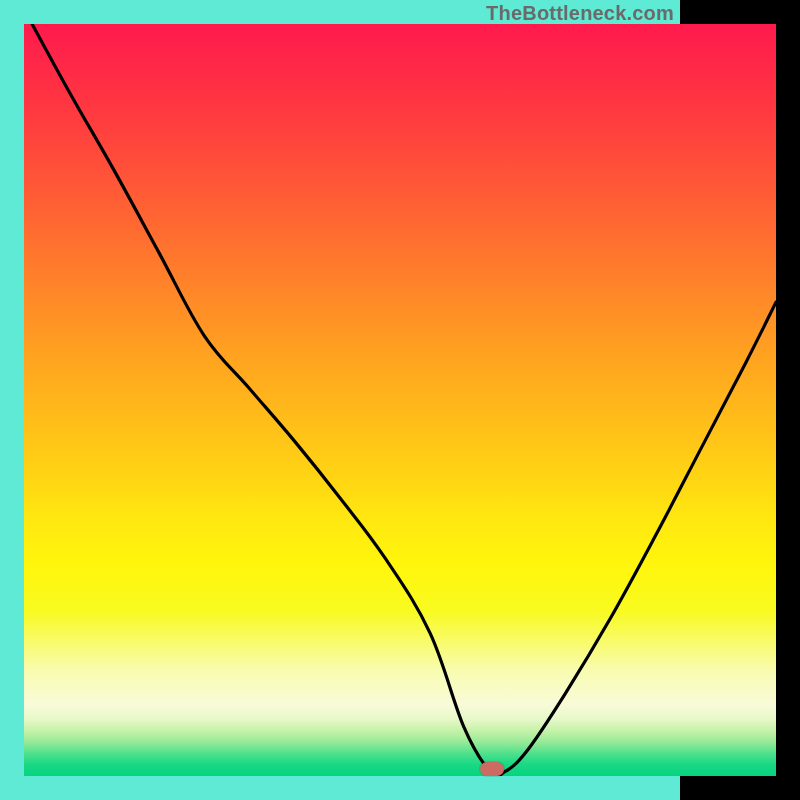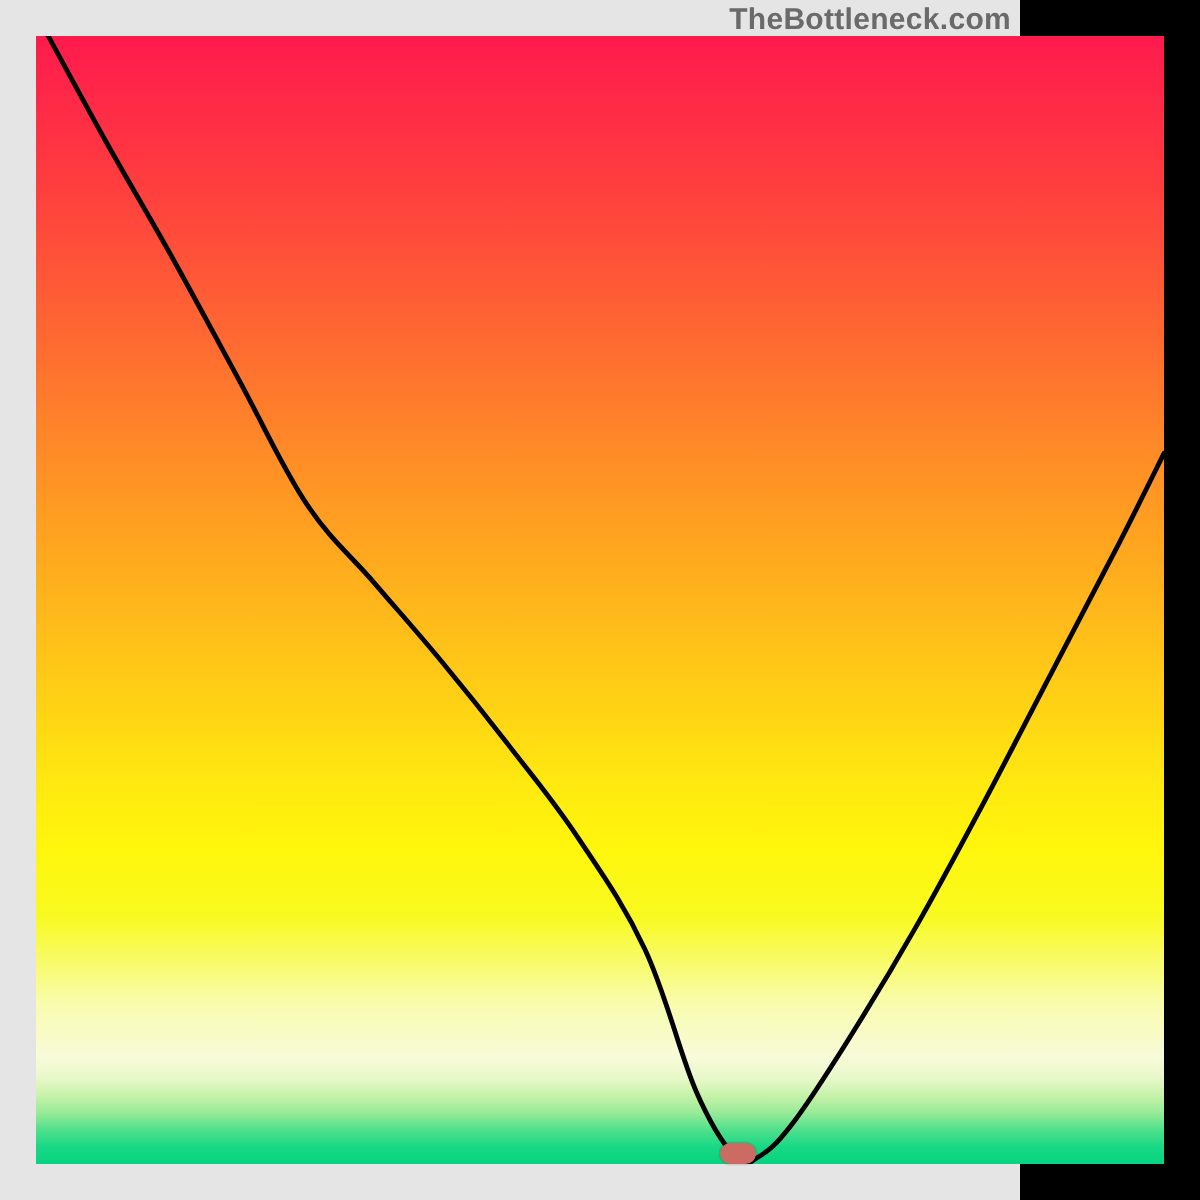--- a/index.html
+++ b/index.html
@@ -8,21 +8,21 @@
     width: 800px;
     height: 800px;
     background: #000;
     overflow: hidden;
     font-family: Arial, Helvetica, sans-serif;
   }
   .frame {
     position: relative;
     width: 680px;
     height: 800px;
-    background: #e5e5e5;
+    background: #5eead4;
   }
   .plot {
     position: absolute;
     left: 24px;
     top: 24px;
     width: 752px;
     height: 752px;
     background: linear-gradient(to bottom,
       #ff1a4d 0%,
       #ff2a47 6%,

